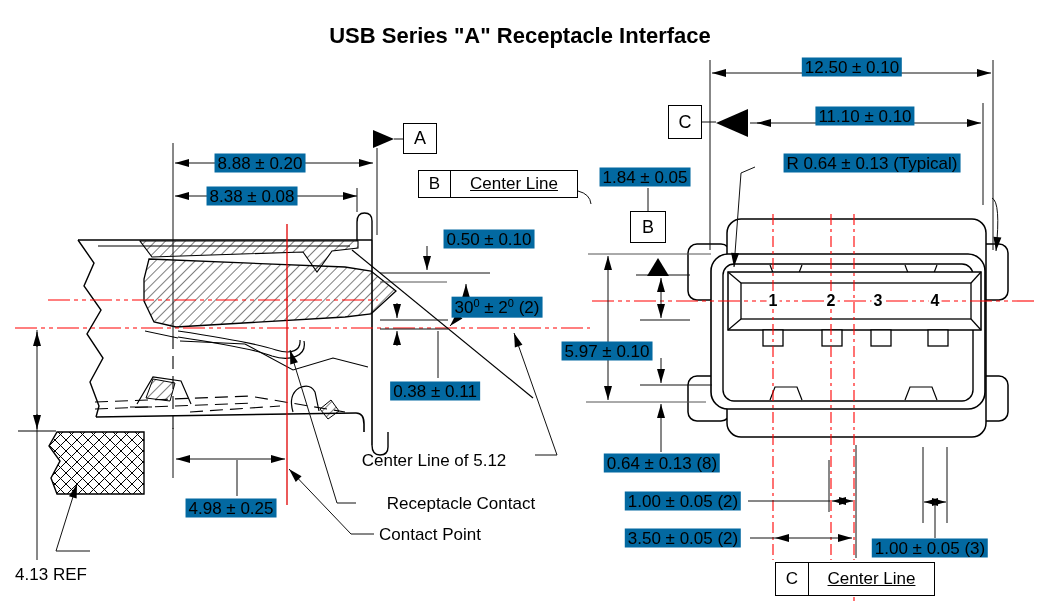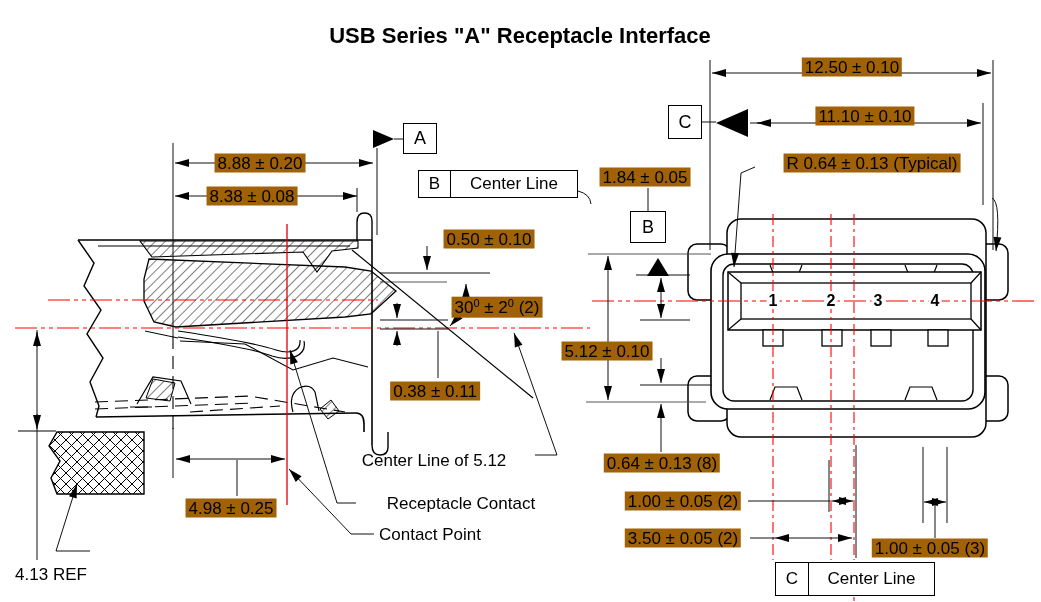--- a/index.html
+++ b/index.html
@@ -1,30 +1,30 @@
 <!DOCTYPE html>
 <html><head>
 <meta charset="utf-8">
 <style>
   html,body{margin:0;padding:0;background:#fff;}
   #page{position:relative;width:1041px;height:602px;background:#fff;overflow:hidden;
         font-family:"Liberation Sans",sans-serif;}
   svg{position:absolute;left:0;top:0;}
   .lbl{position:absolute;transform:translate(-50%,-50%);font-size:17px;color:#000;
        white-space:nowrap;line-height:1;}
-  .bgw{background:#a16207;padding:1px 3px;}
+  .bgw{background:#0369a1;padding:1px 3px;}
   .ttl{position:absolute;transform:translate(-50%,-50%);font-size:22px;font-weight:bold;
        white-space:nowrap;color:#000;}
   .flag{position:absolute;border:1.7px solid #000;background:#fff;display:flex;
         align-items:center;justify-content:center;font-size:18px;color:#000;box-sizing:border-box;}
   .flag2{position:absolute;border:1.5px solid #000;background:#fff;display:flex;
          align-items:stretch;font-size:17px;color:#000;box-sizing:border-box;}
   .flag2 .cellA{display:flex;align-items:center;justify-content:center;
                 border-right:1.5px solid #000;box-sizing:border-box;}
-  .flag2 .cellB{flex:1;display:flex;align-items:center;justify-content:center;}
+  .flag2 .cellB{flex:1;display:flex;align-items:center;justify-content:center;text-decoration:underline;}
   .pin{position:absolute;transform:translate(-50%,-50%);font-size:16px;font-weight:bold;
        color:#000;background:#fff;padding:0 2px;line-height:1;}
   .sup{font-size:11px;vertical-align:super;line-height:1;}
 </style>
 </head>
 <body>
 
 <div id="page">
 
 <svg width="1041" height="602" viewBox="0 0 1041 602">
@@ -210,21 +210,21 @@
 <div class="lbl bgw" style="left:852px;top:67px">12.50 ± 0.10</div>
 <div class="lbl bgw" style="left:865px;top:116px">11.10 ± 0.10</div>
 <div class="flag" style="left:668px;top:105px;width:34px;height:34px">
   <span>C</span>
 </div>
 <div class="lbl bgw" style="left:872px;top:163px">R 0.64 ± 0.13 (Typical)</div>
 <div class="lbl bgw" style="left:645px;top:177px">1.84 ± 0.05</div>
 <div class="flag" style="left:630px;top:211px;width:36px;height:32px">
   <span>B</span>
 </div>
-<div class="lbl bgw" style="left:607px;top:351px">5.12 ± 0.10</div>
+<div class="lbl bgw" style="left:607px;top:351px">5.97 ± 0.10</div>
 <div class="lbl bgw" style="left:662px;top:463px">0.64 ± 0.13 (8)</div>
 <div class="lbl bgw" style="left:683px;top:501px">1.00 ± 0.05 (2)</div>
 <div class="lbl bgw" style="left:683px;top:538px">3.50 ± 0.05 (2)</div>
 <div class="lbl bgw" style="left:930px;top:548px">1.00 ± 0.05 (3)</div>
 <div class="flag2" style="left:775px;top:562px;width:160px;height:34px;border-width:1.7px">
   <span class="cellA" style="width:33px">C</span>
   <span class="cellB">Center Line</span>
 </div>
 
 <div class="pin" style="left:773px;top:301px">1</div>

